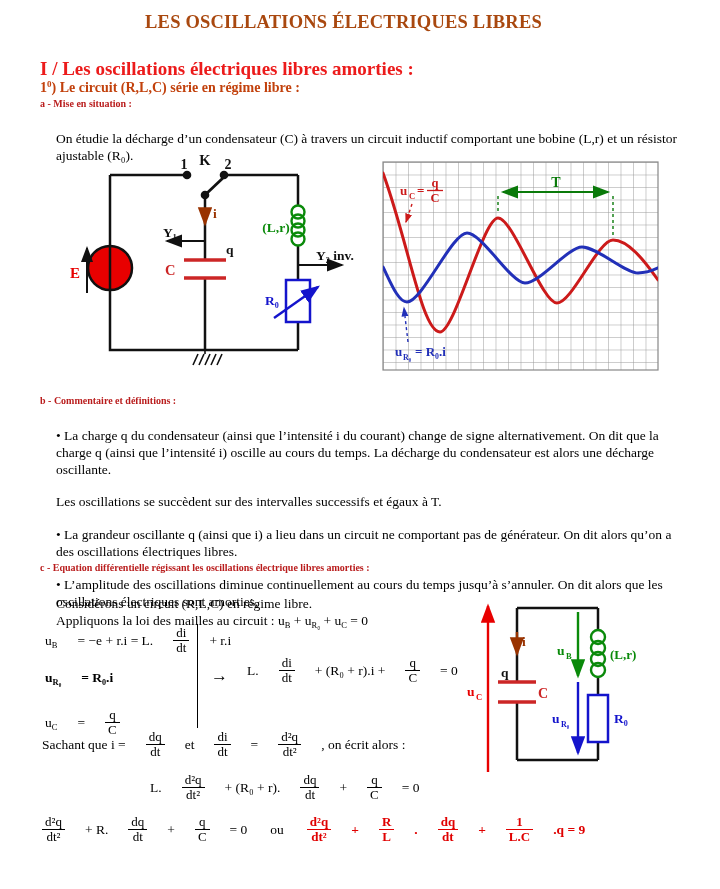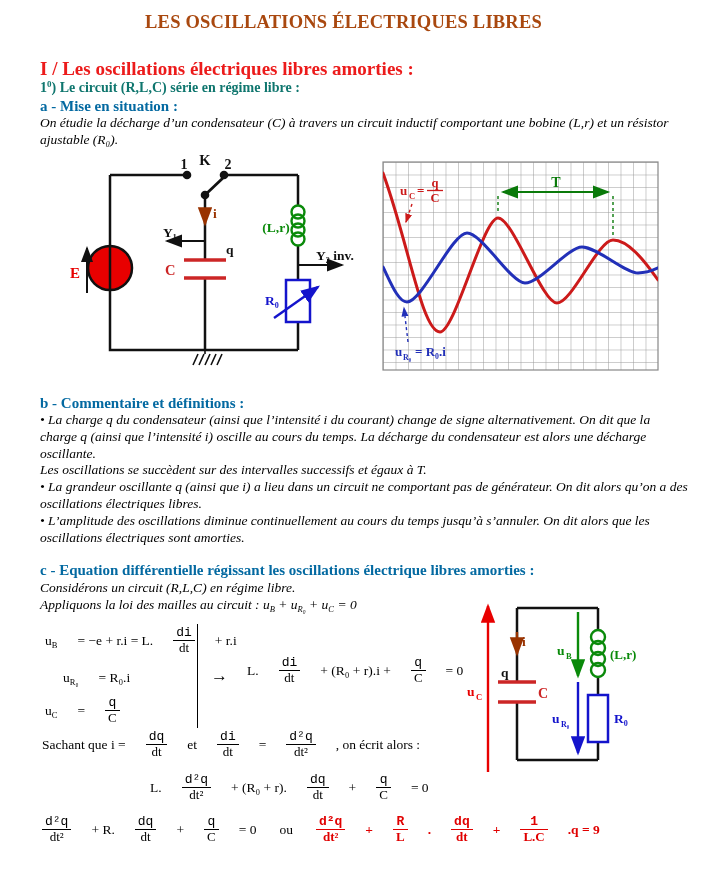--- a/index.html
+++ b/index.html
@@ -1,28 +1,28 @@
 <!DOCTYPE html>
 <html><head>
 <meta charset="utf-8">
 <style>
   html,body{margin:0;padding:0;background:#fff;}
   .page{position:relative;width:720px;height:889px;background:#fff;overflow:hidden;
         font-family:"Liberation Serif",serif;color:#000;}
   .abs{position:absolute;}
   .title{top:12px;left:0;width:687px;text-align:center;font-size:18.5px;font-weight:bold;color:#A9480F;letter-spacing:.2px;}
   .h-red{top:58px;left:40px;font-size:19px;font-weight:bold;color:#EC1B1B;}
-  .h-green{top:79px;left:40px;font-size:14px;font-weight:bold;color:#0f766e;}
-  .h-blue{font-size:15px;font-weight:bold;color:#0369a1;}
+  .h-green{top:79px;left:40px;font-size:14px;font-weight:bold;color:#c2410c;}
+  .h-blue{font-size:10px;font-weight:bold;color:#b91c1c;}
   .body-txt{font-size:13.5px;line-height:16.8px;}
-  p{margin:0;font-style:italic;}
+  p{margin:16px;}
   .sup0{font-size:9px;vertical-align:5px;}
   sub,.sb{font-size:8.5px;vertical-align:-3px;line-height:0;}
   .frac{display:inline-block;text-align:center;vertical-align:middle;font-size:13px;line-height:1.1;}
-  .frac .num{display:block;padding:0 3px;font-family:Liberation Mono, monospace;}
+  .frac .num{display:block;padding:0 3px;}
   .frac .den{display:block;border-top:1.3px solid currentColor;padding:0 3px;}
   .eqrow{display:flex;align-items:center;gap:20px;font-size:13.5px;white-space:nowrap;}
   .red-eq{color:#E00000;font-weight:bold;}
   .red-eq .frac .den{border-top-color:#E00000;}
   svg text{font-family:"Liberation Serif",serif;font-weight:bold;}
 </style>
 </head>
 <body>
 
 <div class="page">
@@ -164,25 +164,25 @@
   <div class="abs" style="top:624px;left:45px;width:420px;height:110px;">
     <div class="abs eqrow" style="top:2px;left:0;">
       <span><span>u</span><sub>B</sub></span>
       <span>= −e + r.i = L.</span>
       <span class="frac">
           <span class="num">di</span>
           <span class="den">dt</span>
         </span>
       <span>+ r.i</span>
     </div>
-    <div class="abs eqrow" style="top:46px;left:18px;">
+    <div class="abs eqrow" style="top:46px;left:0;font-weight:bold;">
       <span><span>u</span><sub>R₀</sub></span>
       <span>= R₀.i</span>
     </div>
-    <div class="abs eqrow" style="top:72px;left:0;">
+    <div class="abs eqrow" style="top:84px;left:0;">
       <span><span>u</span><sub>C</sub></span>
       <span>=</span>
       <span class="frac">
           <span class="num">q</span>
           <span class="den">C</span>
         </span>
     </div>
     <div class="abs" style="top:0;left:152px;height:104px;border-left:1.5px solid #000;"></div>
     <div class="abs" style="top:42px;left:166px;font-size:17px;">→</div>
     <div class="abs eqrow" style="top:32px;left:202px;">

